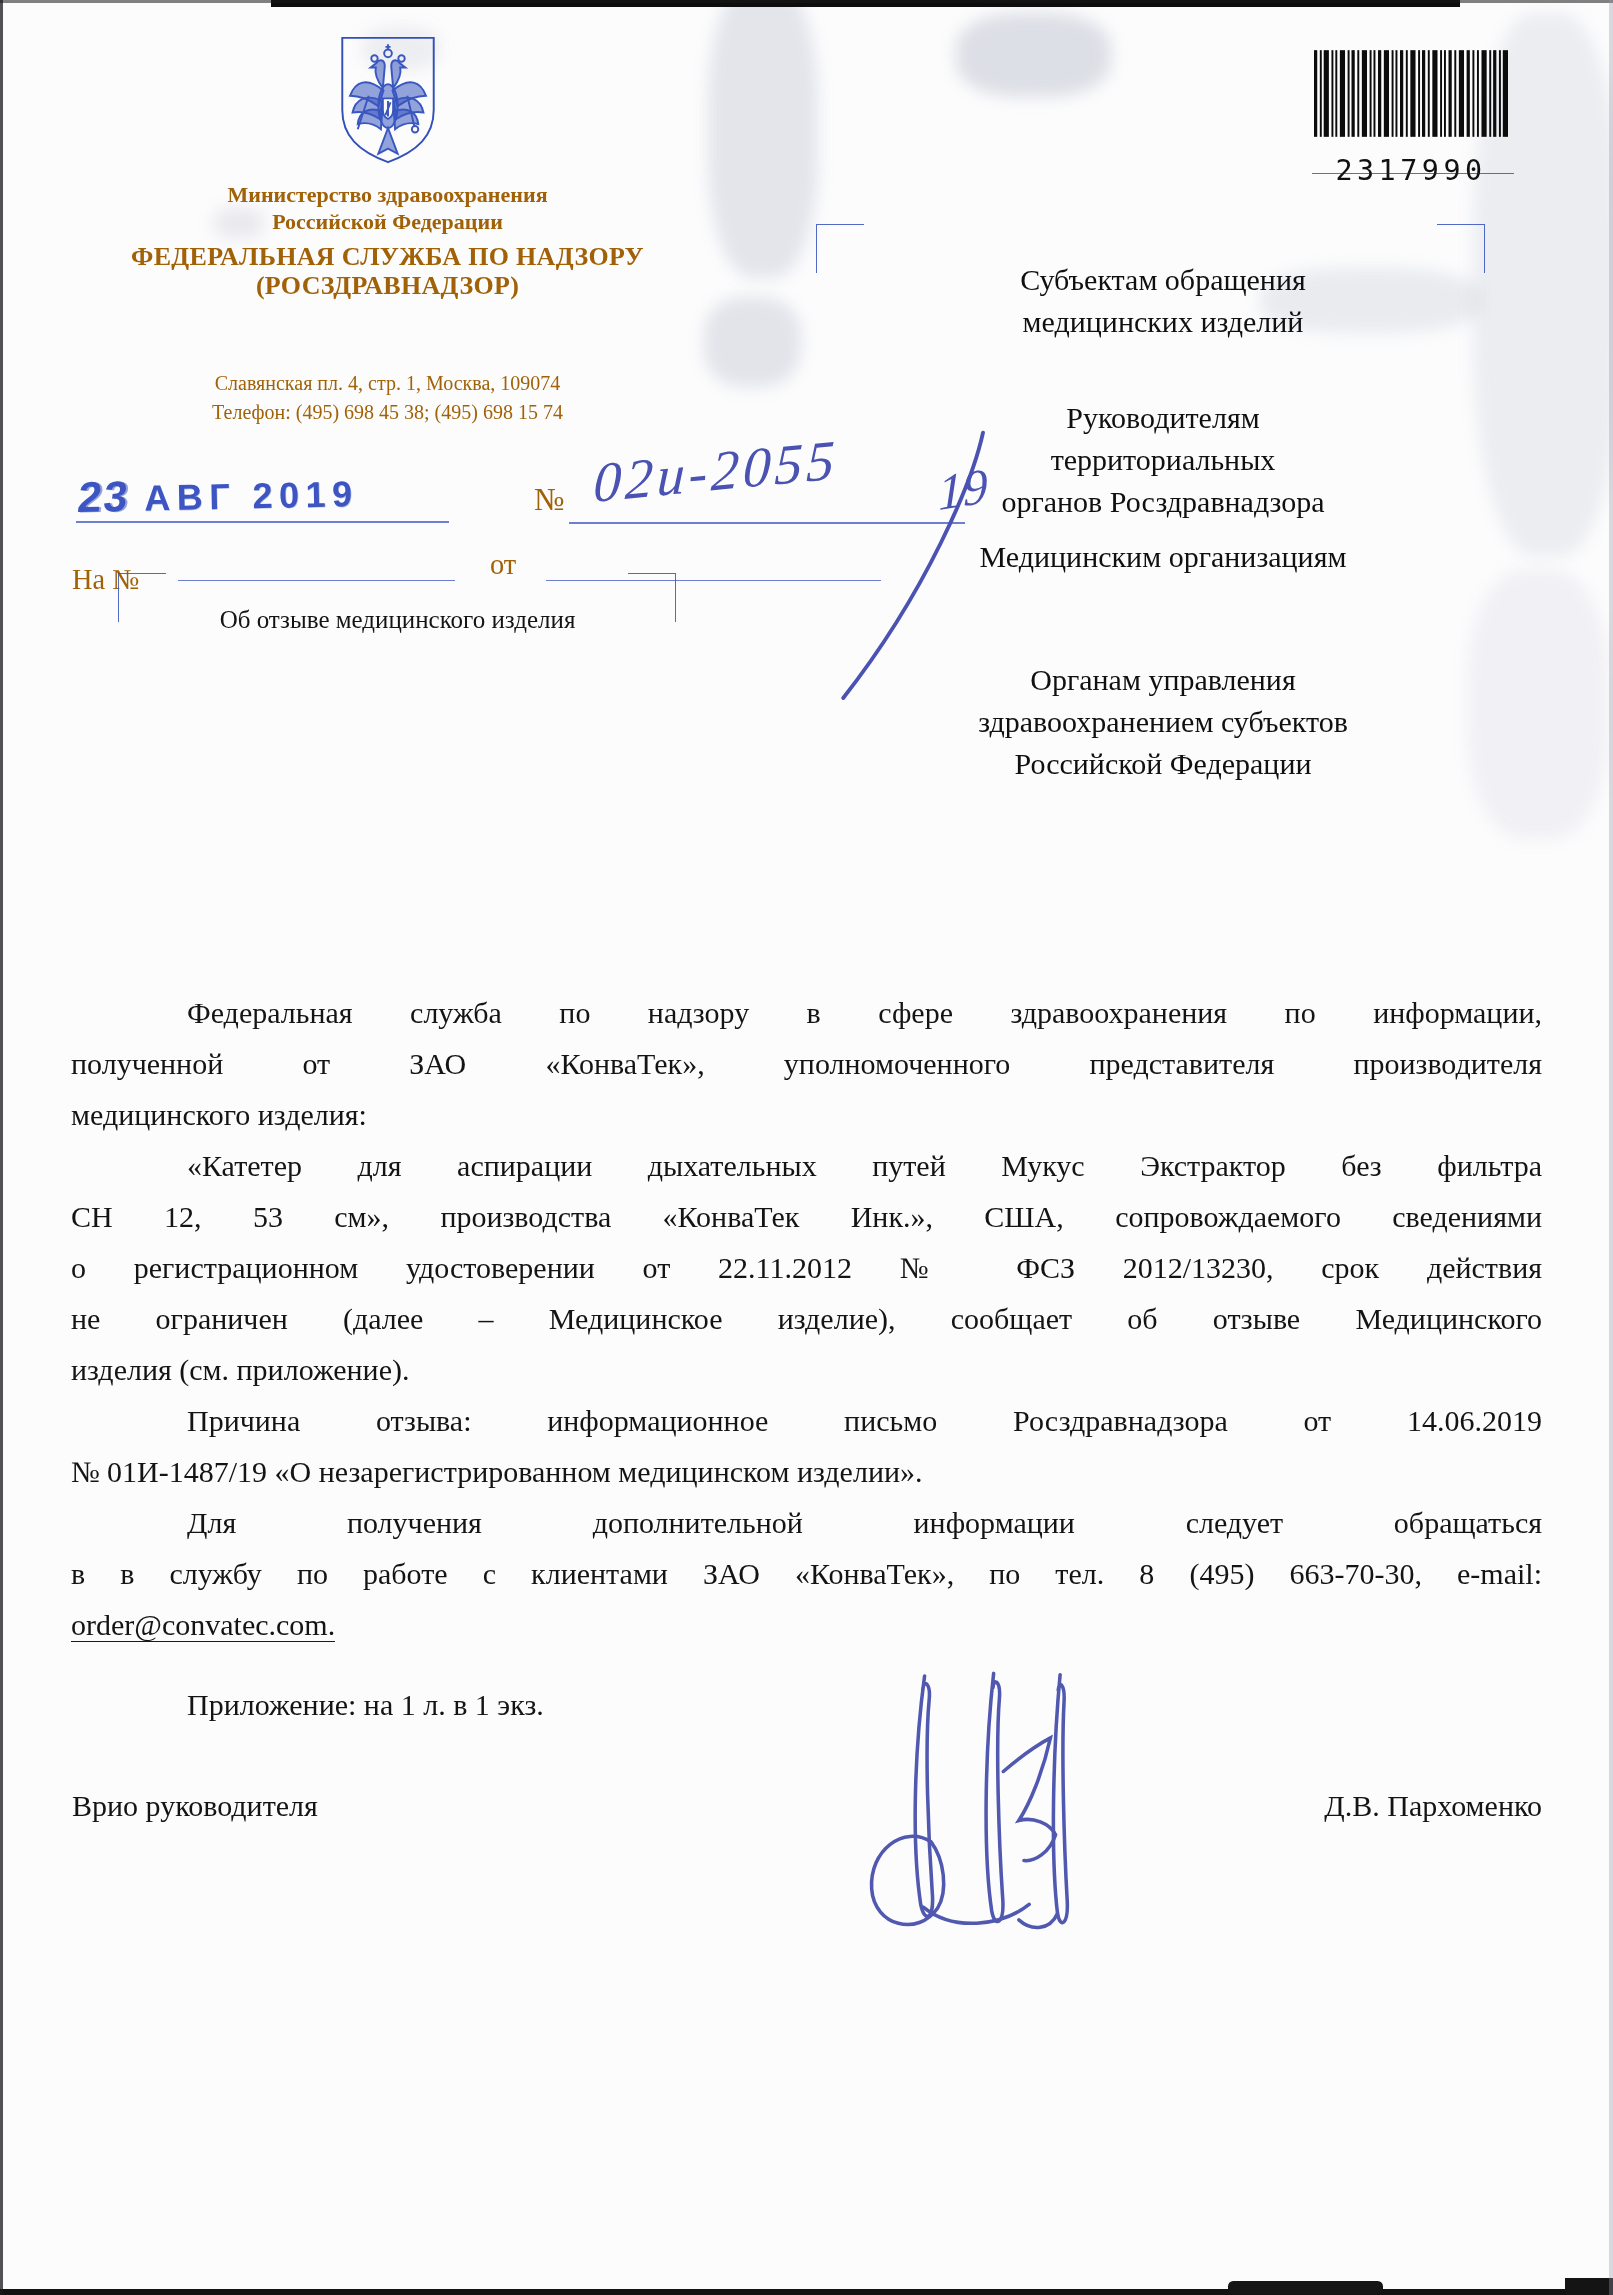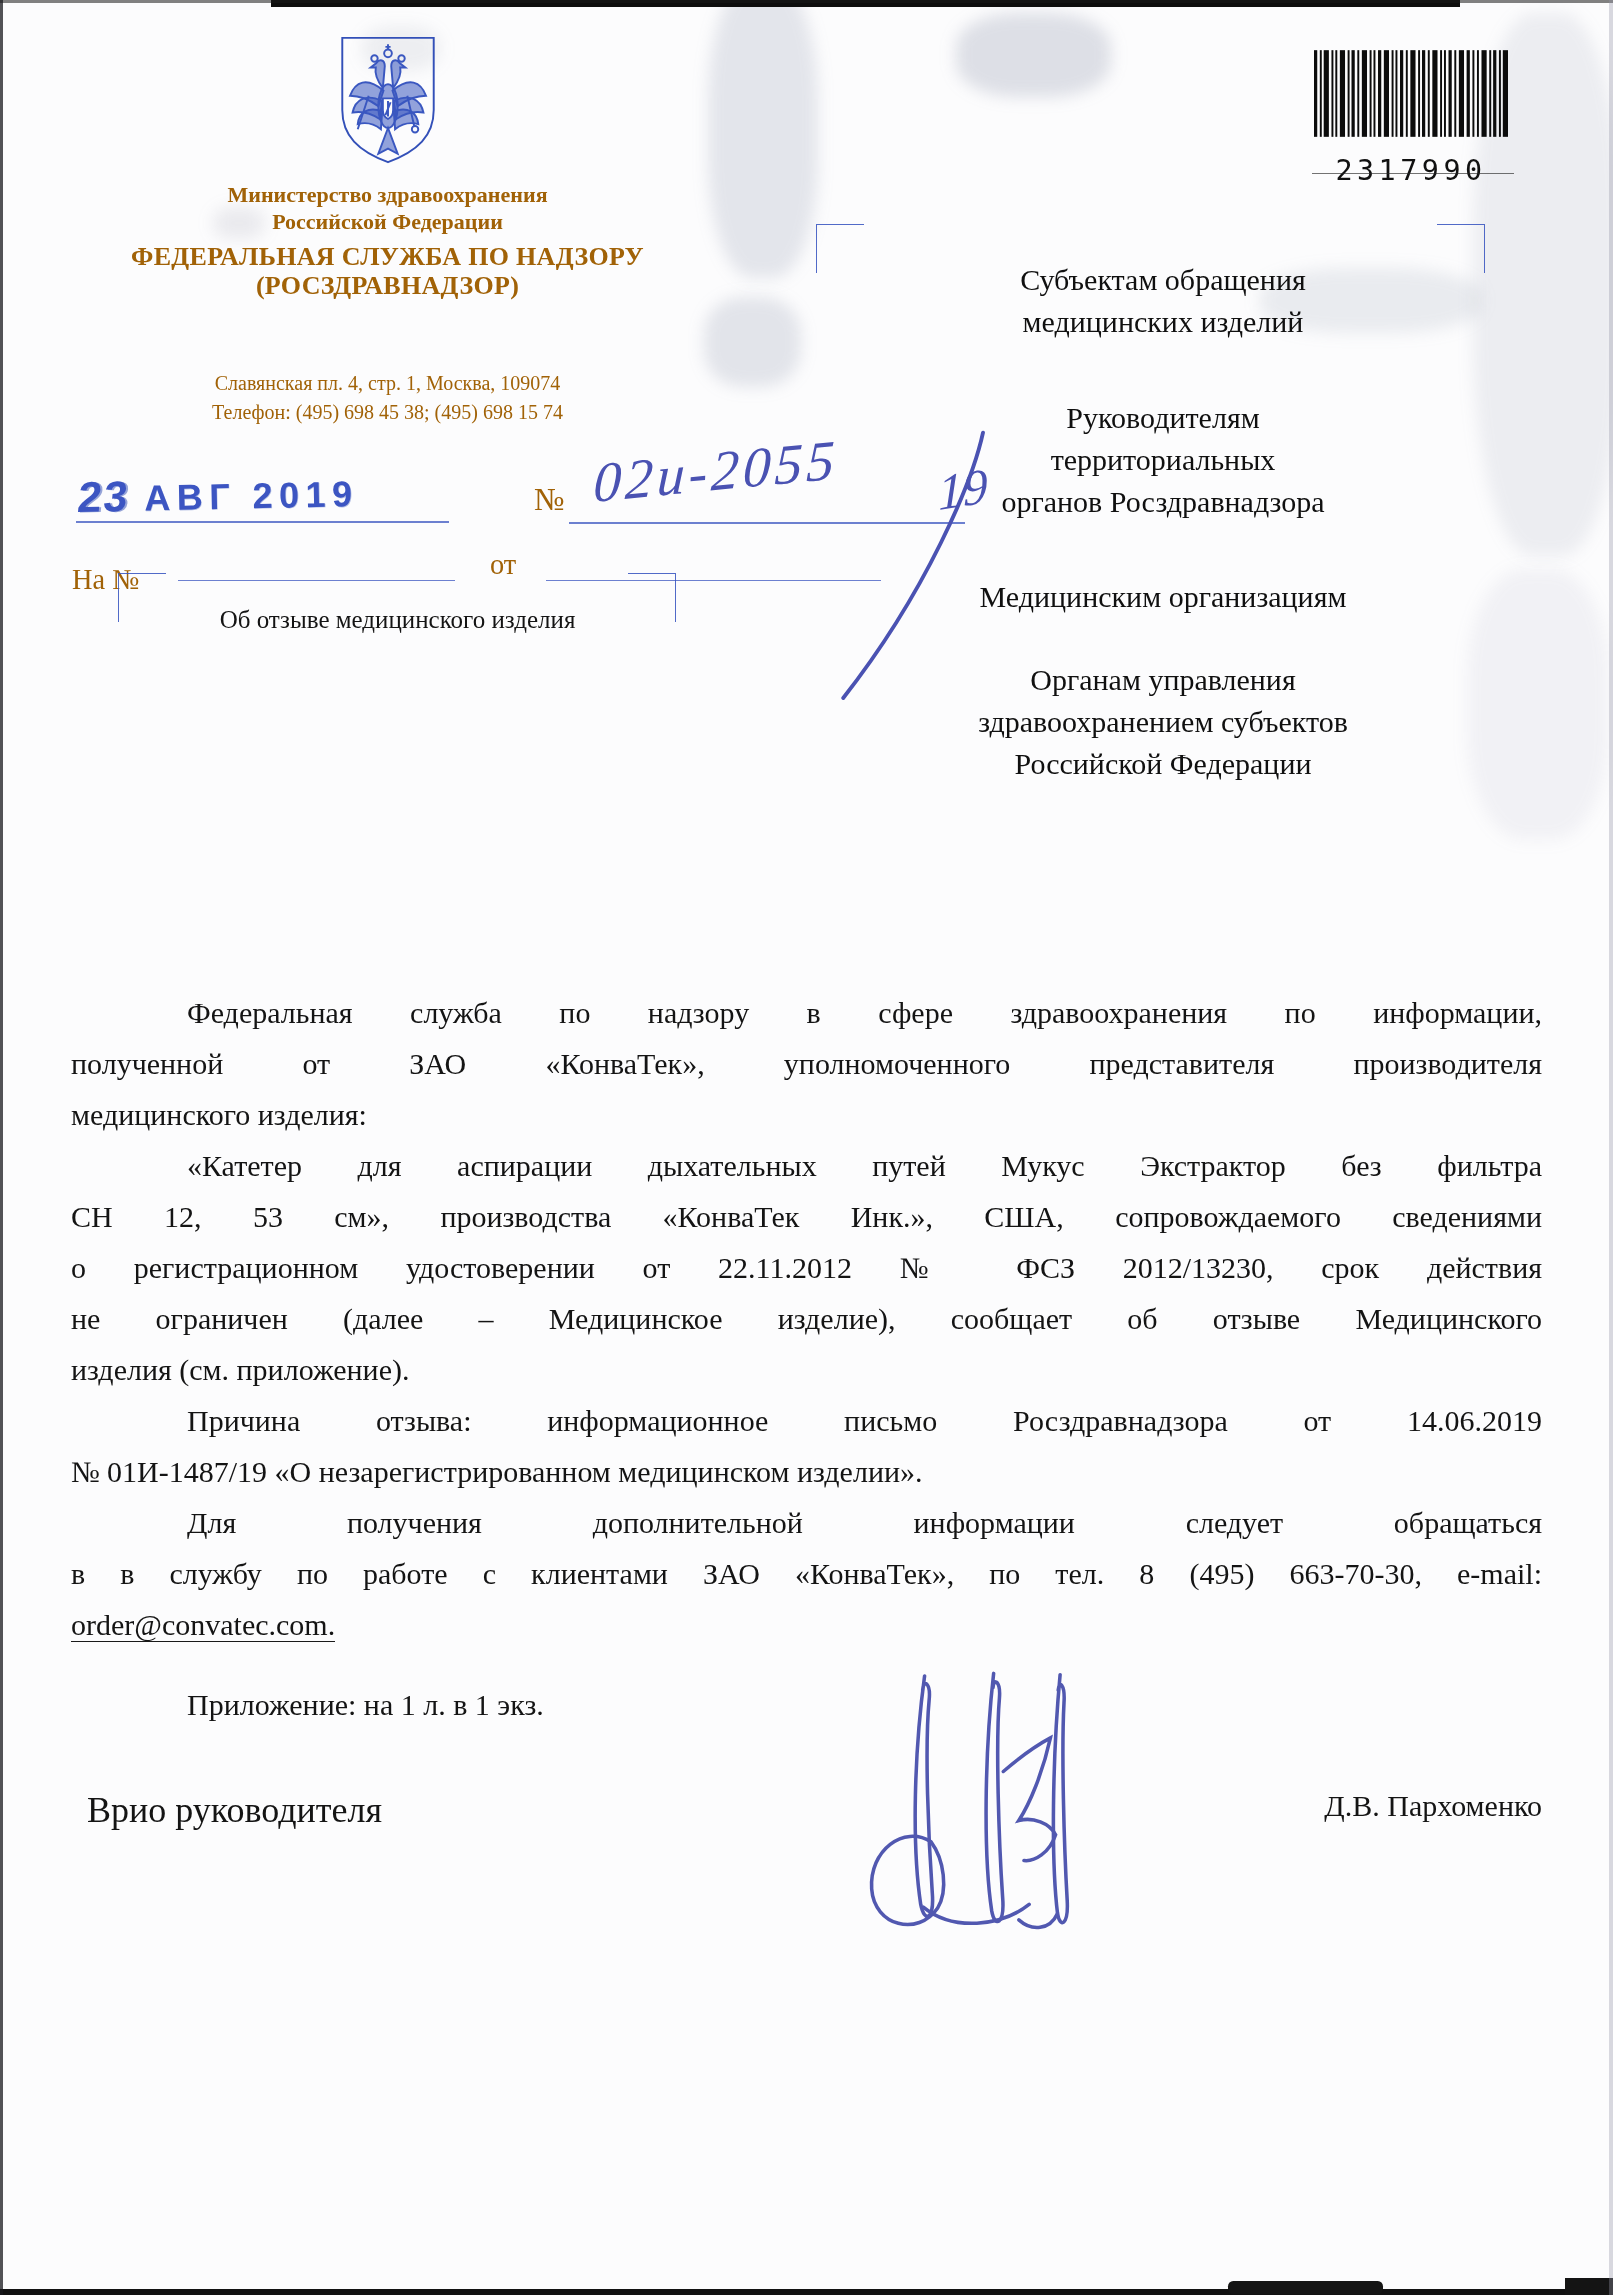--- a/index.html
+++ b/index.html
@@ -64,38 +64,38 @@
   .br-subj-l{left:118px;top:573px;}
   .br-subj-r{left:628px;top:573px;}
   .br-rec-l{left:816px;top:224px;}
   .br-rec-r{left:1437px;top:224px;}
 
   
   .subject{left:110px;top:606px;width:575px;text-align:center;font-size:25px;}
 
   
   .recipients{left:831px;width:664px;text-align:center;font-size:30px;line-height:42px;color:#101010;}
-  .rg1{top:259px;} .rg2{top:397px;} .rg3{top:576px;} .rg4{top:659px;}
+  .rg1{top:259px;} .rg2{top:397px;} .rg3{top:536px;} .rg4{top:659px;}
 
   
   .barcode-wrap{left:1312px;top:50px;width:198px;text-align:center;}
   .barcode-num{font-family:"DejaVu Sans Mono","Liberation Mono",monospace;
                font-size:28.4px;letter-spacing:4.5px;color:#111;margin-top:15px;}
   .barcode-base{left:1312px;top:173px;width:202px;border-top:1.9px solid rgba(40,40,40,.65);}
 
   
   .body-text{left:71px;top:987px;width:1471px;font-size:30px;line-height:51px;}
   .bline{white-space:normal;}
   .just{text-align:justify;text-align-last:justify;}
   .ind{padding-left:116px;}
   .email u, .email .u-span{text-decoration:none;border-bottom:1.9px solid #1a1a1a;}
 
   .attachment{left:187px;top:1688px;font-size:30px;}
 
-  .signer-pos{left:87px;top:1789px;font-size:36px;text-align:right;}
+  .signer-pos{left:72px;top:1789px;font-size:30px;text-align:right;}
   .signer-name{left:969px;top:1789px;width:573px;text-align:right;font-size:30px;}
 
   .sig-svg{left:856px;top:1645px;}
   .slash-svg{left:829px;top:421px;}
 </style>
 </head>
 <body>
 
 <div class="page">
 

